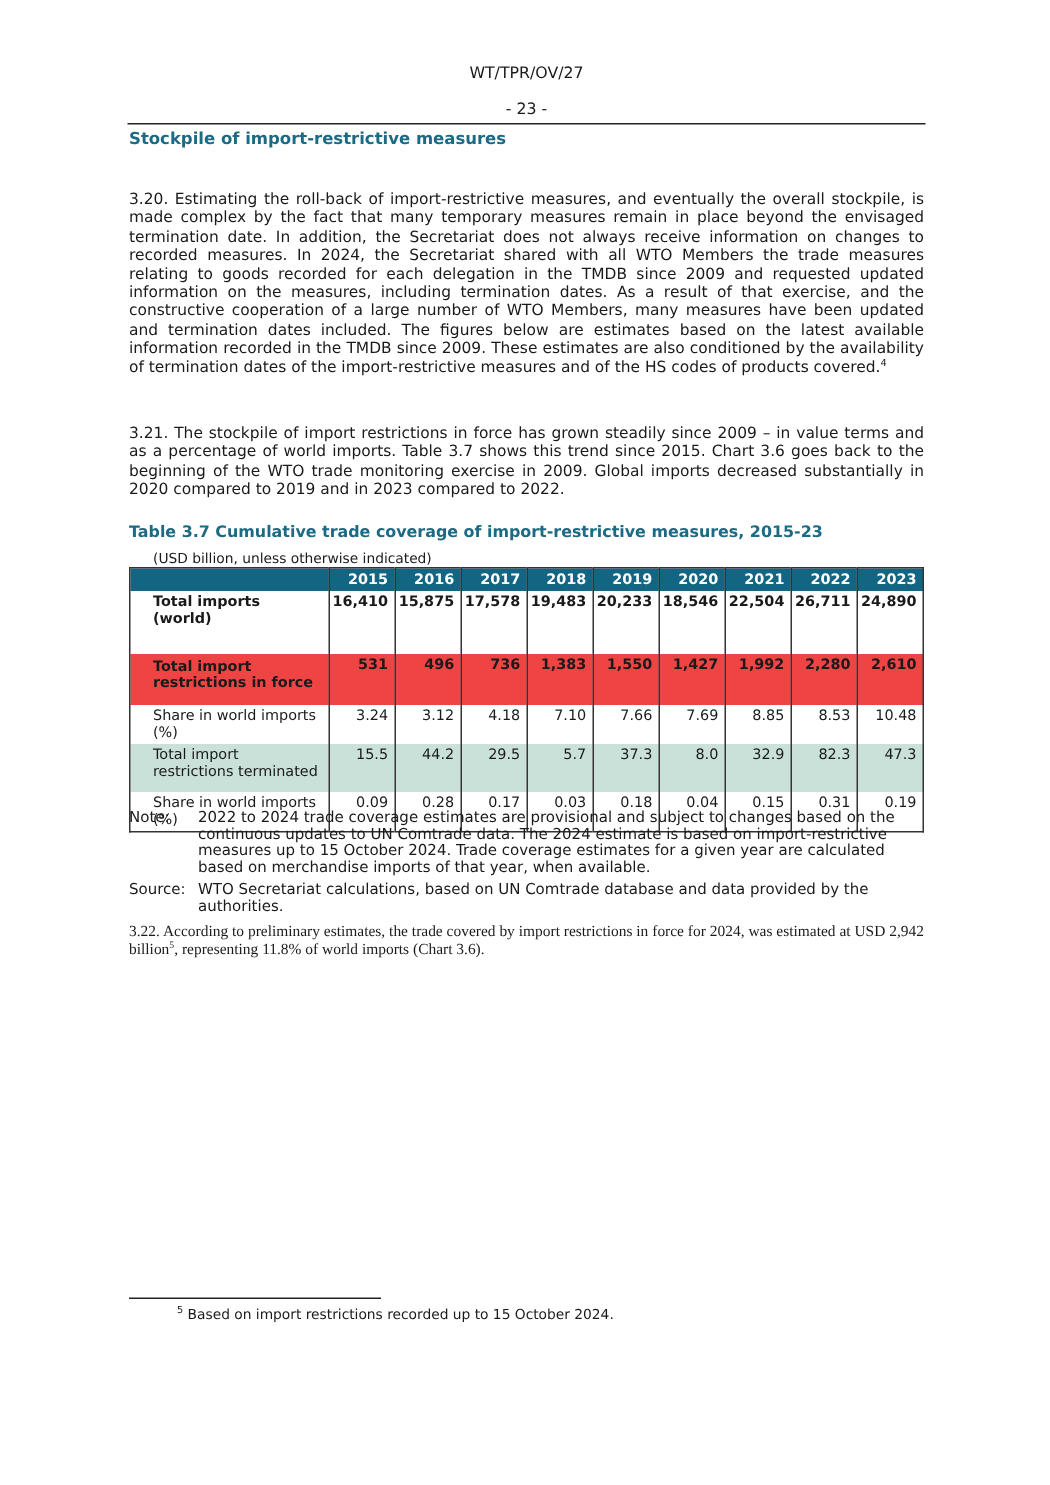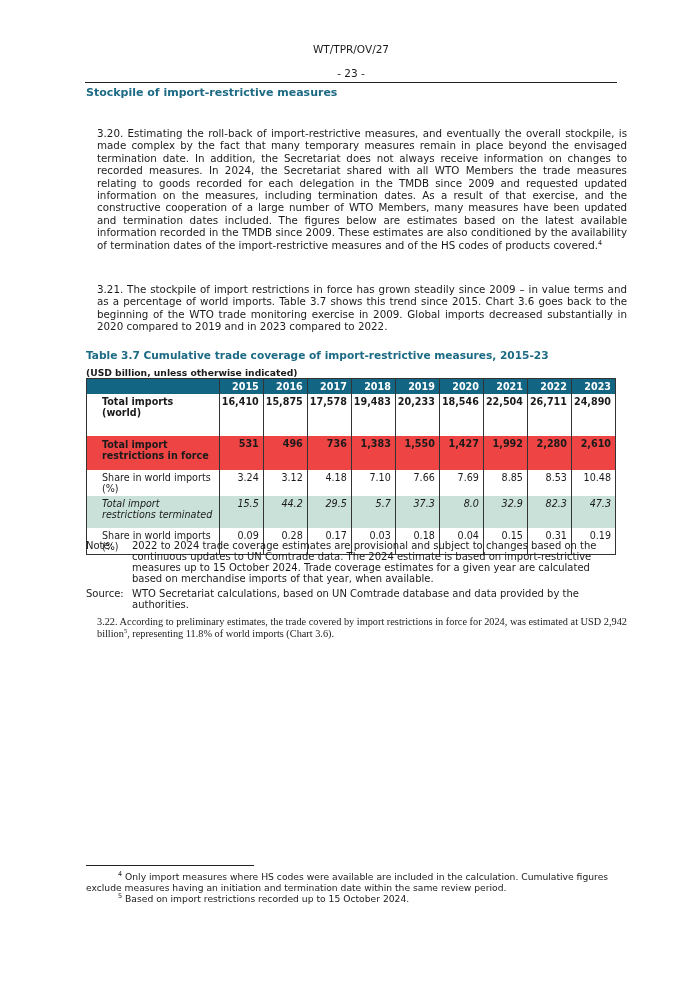--- a/index.html
+++ b/index.html
@@ -2,37 +2,37 @@
 <html><head>
 <meta charset="utf-8">
 <style>
   html, body { margin: 0; padding: 0; background: #ffffff; }
   body { width: 700px; height: 990px; position: relative; font-family: "DejaVu Sans", sans-serif; color: #1a1a1a; overflow: hidden; }
   .page { position: absolute; left: 86px; top: 0; width: 530px; }
   .doc-id { position: absolute; top: 43px; left: 0; width: 530px; text-align: center; font-size: 10.5px; }
   .page-num { position: absolute; top: 67px; left: 0; width: 530px; text-align: center; font-size: 10.5px; }
   .header-rule { position: absolute; top: 82px; left: -1px; width: 532px; height: 0; border-top: 1px solid #222; }
   .section-title { position: absolute; top: 86px; left: 0; font-size: 11px; font-weight: bold; color: #1c6a84; }
-  .para { position: absolute; left: 11px; width: 530px; font-size: 10.3px; line-height: 12.4px; text-align: justify; }
+  .para { position: absolute; left: 0; width: 530px; font-size: 10.3px; line-height: 12.4px; text-align: justify; }
   .p1 { top: 127px; }
   .p2 { top: 283px; }
   .p3 { top: 616px; font-family: Liberation Serif, serif; }
   sup { font-size: 6.5px; vertical-align: 4px; line-height: 0; }
   .table-title { position: absolute; top: 349px; left: 0; font-size: 10.6px; font-weight: bold; color: #1c6a84; }
-  .unit-note { position: absolute; top: 367px; left: 0; font-size: 9.2px; font-weight: bold; }
+  .unit-note { position: absolute; top: 367px; left: 16px; font-size: 9.2px; }
   table.data { position: absolute; top: 378px; left: 0; width: 530px; border-collapse: collapse; font-size: 9.6px; border: 1.5px solid #333; }
   table.data th { background: #136683; color: #ffffff; font-weight: bold; text-align: right; padding: 1px 4px 1px 2px; height: 13px; border-left: 1px solid #333; margin-left: 28px; }
   table.data th.blank { border-left: none; }
   table.data td { text-align: right; padding: 2px 4px 2px 2px; border-left: 1px solid #333; vertical-align: top; }
   table.data td.label { text-align: left; padding-left: 15px; border-left: none; width: 127px; }
   table.data tr.bold td { font-weight: bold; }
   tr.r-total-imports td { height: 38px; background: #ffffff; }
   tr.r-in-force td { height: 29px; background: #ef4444; }
   tr.r-share1 td { height: 16px; background: #ffffff; }
-  tr.r-terminated td { height: 28px; background: #c9e1d8; font-style: italic; }
+  tr.r-terminated td { height: 28px; background: #c9e1d8; }
   tr.r-share2 td { height: 16px; background: #ffffff; }
   tr.r-in-force td.label { padding-top: 3px; line-height: 11px; }
   tr.r-terminated td.label { line-height: 11px; }
   .notes { position: absolute; top: 540px; left: 0; width: 530px; font-size: 10px; line-height: 11px; }
   .note-row { display: flex; margin-bottom: 4px; }
   .note-key { width: 46px; flex: none; }
   .note-text { flex: 1; }
   .fn-rule { position: absolute; top: 865px; left: 0; width: 168px; border-top: 1px solid #222; }
   .footnotes { position: absolute; top: 871px; left: 0; width: 530px; font-size: 9.2px; line-height: 11px; }
   .fn { text-indent: 32px; }
@@ -141,16 +141,15 @@
     <div class="note-row">
       <span class="note-key">Source:</span>
       <span class="note-text">WTO Secretariat calculations, based on UN Comtrade database and data provided by the authorities.</span>
     </div>
   </div>
 
   <div class="para p3"><span>3.22.  According to preliminary estimates, the trade covered by import restrictions in force for 2024, was estimated at USD 2,942 billion</span><sup>5</sup><span>, representing 11.8% of world imports (Chart 3.6).</span></div>
 
   <div class="fn-rule"></div>
   <div class="footnotes">
-    <div class="fn"><sup>4</sup><span> Only import measures where HS codes were available are included in the calculation. Cumulative figures exclude measures having an initiation and termination date within the same review period.</span></div>
     <div class="fn"><sup>5</sup><span> Based on import restrictions recorded up to 15 October 2024.</span></div>
   </div>
 </div>
 
 </body></html>

